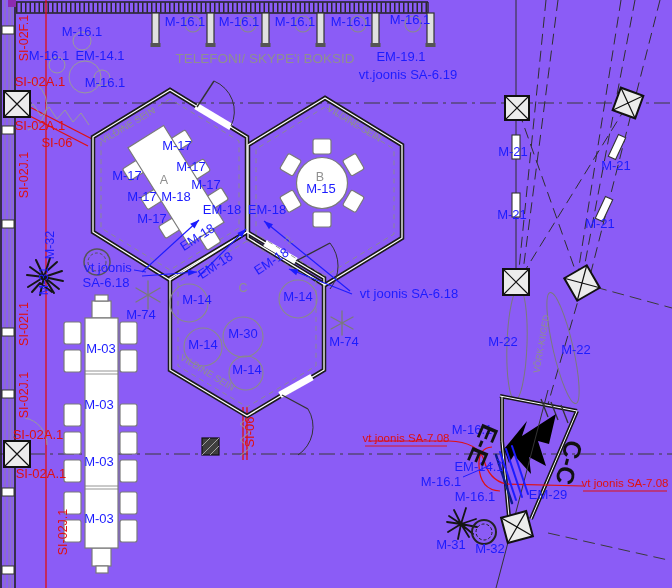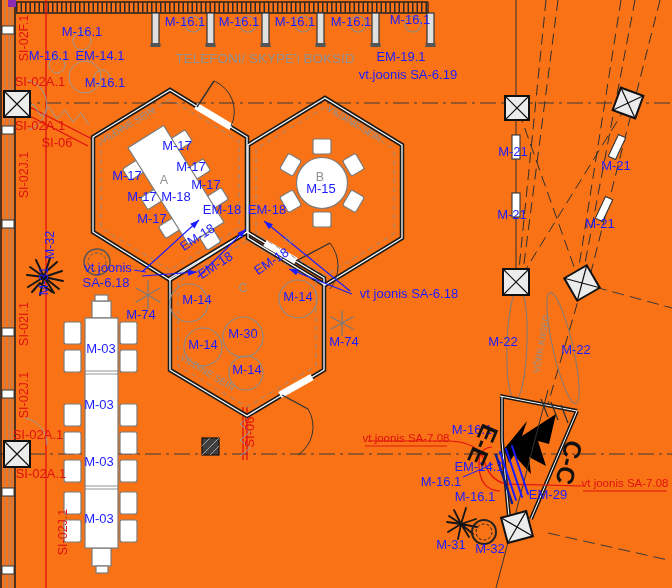--- a/index.html
+++ b/index.html
@@ -1,16 +1,16 @@
 <!DOCTYPE html>
 <html><head>
 <meta charset="utf-8">
 <style>
   html,body{margin:0;padding:0;background:#fff;}
-  .stage{position:relative;width:672px;height:588px;background:#f97316;overflow:hidden;
+  .stage{position:relative;width:672px;height:588px;background:#8b5cf6;overflow:hidden;
          font-family:"Liberation Sans", sans-serif;}
   svg text{font-family:"Liberation Sans", sans-serif;}
 </style>
 </head>
 <body>
 
 <div class="stage">
 <svg id="plan" width="672" height="588" viewBox="0 0 672 588">
 
   <g stroke="#3a3a3a" stroke-width="1" fill="none">

